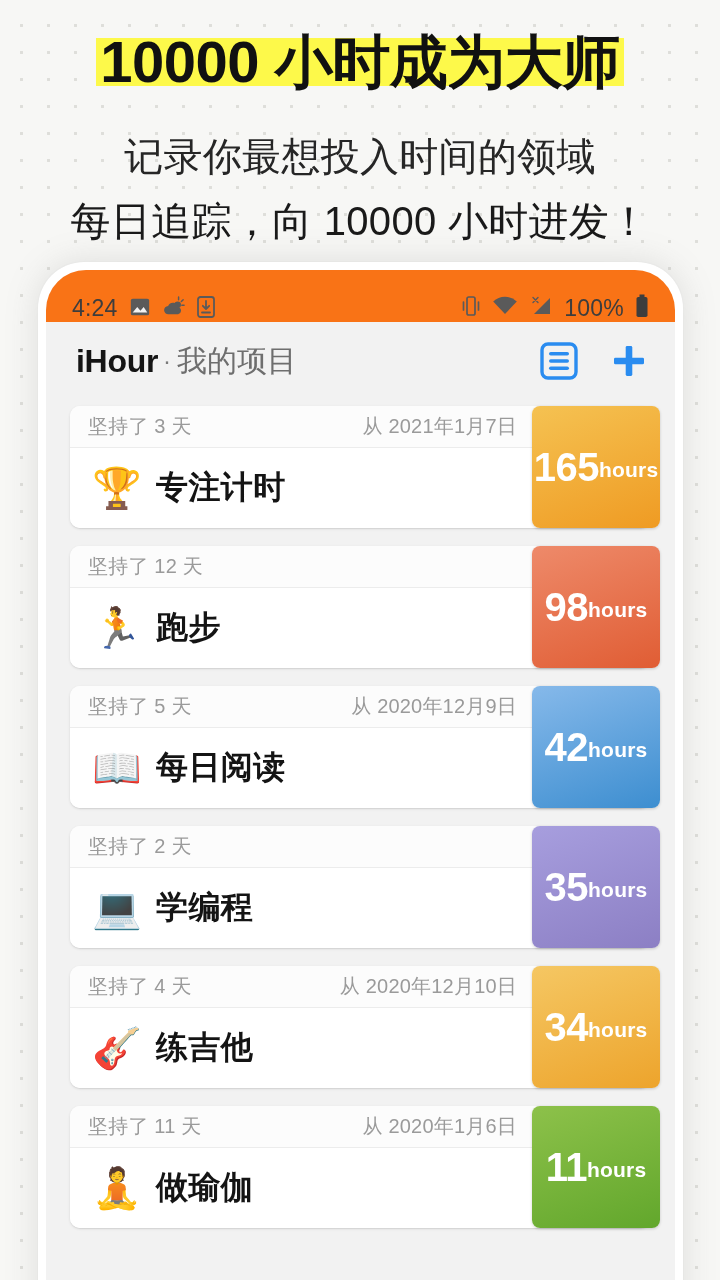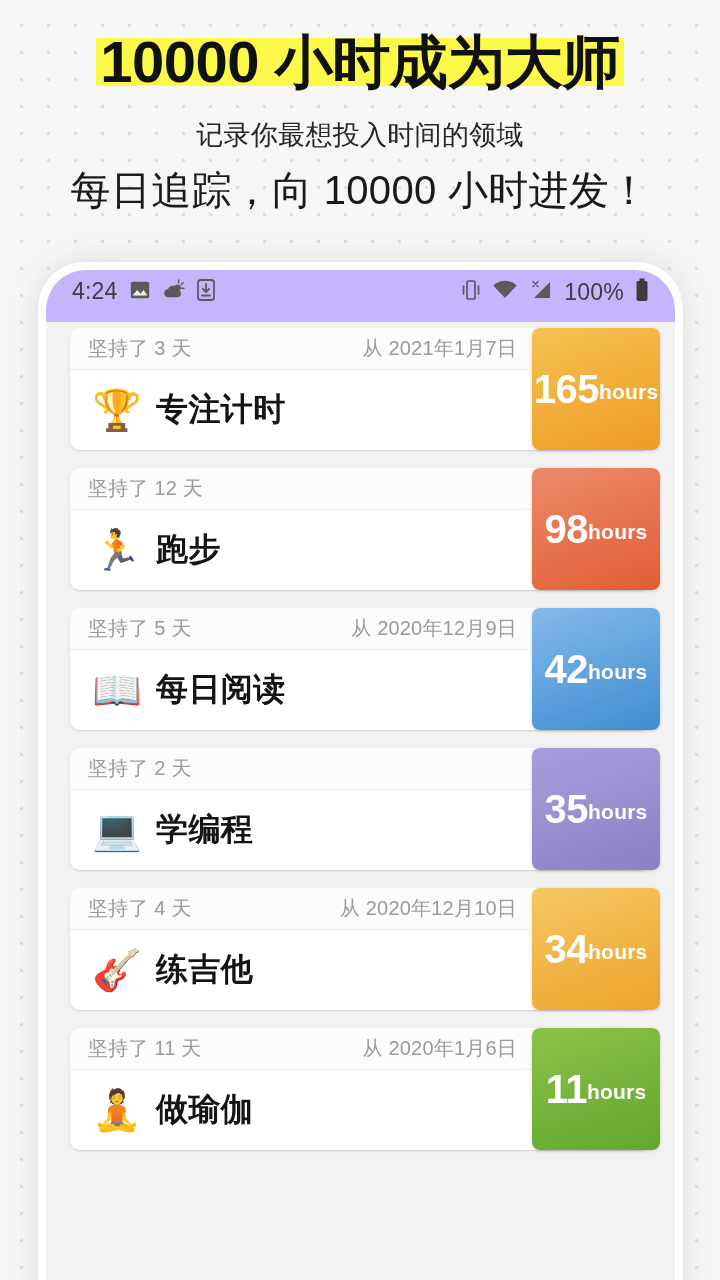--- a/index.html
+++ b/index.html
@@ -36,23 +36,23 @@
   }
   .promo-title .hl {
     background: linear-gradient(to bottom, #fdf94a 0%, #fdf94a 100%);
     background-size: 100% 74%;
     background-position: 0 52%;
     background-repeat: no-repeat;
     padding: 0 4px;
   }
 
   .promo-sub {
-    font-size: 27px;
+    font-size: 39px;
     color: #262626;
-    margin-top: 22px;
+    margin-top: 36px;
     line-height: 1.35;
     letter-spacing: 0.3px;
   }
   .promo-sub2 {
     font-size: 40px;
     color: #1a1a1a;
     margin-top: 10px;
     line-height: 1.35;
     letter-spacing: 0.3px;
   }
@@ -76,24 +76,24 @@
     background: #f2f2f2;
     border-radius: 40px 40px 0 0;
     overflow: hidden;
     position: relative;
   }
 
   
   .statusbar {
     height: 52px;
     display: flex;
-    align-items: flex-start;
+    align-items: flex-end;
     justify-content: space-between;
     padding: 8px 26px 0 26px;
-    background: #c4b5fd;
+    background: #f97316;
   }
   .sb-left, .sb-right {
     display: flex;
     align-items: center;
     gap: 11px;
   }
   .sb-time {
     font-size: 23px;
     color: #3d3d3d;
     font-weight: normal;
@@ -288,20 +288,45 @@
         <span class="sb-pct">100%</span>
         <span class="sb-ico">
           <svg width="14" height="24" viewBox="0 0 14 24">
               <rect x="4.5" y="0.5" width="5" height="2.5" fill="#3d3d3d"></rect>
               <rect x="1.5" y="3" width="11" height="20" rx="1.8" fill="#3d3d3d"></rect>
             </svg>
         </span>
       </div>
     </div>
 
+    <div class="appbar">
+      <span class="app-title">iHour</span>
+      <span class="app-dot">·</span>
+      <span class="app-sub">我的项目</span>
+      <span class="appbar-actions">
+        <span class="icon-btn">
+          <svg width="40" height="40" viewBox="0 0 40 40">
+            <rect x="3" y="3" width="34" height="34" rx="6" fill="none" stroke="#2a8cf0" stroke-width="3.4"></rect>
+            <g fill="#2a8cf0">
+                <rect x="10" y="11" width="20" height="3.6" rx="1.8"></rect>
+                <rect x="10" y="18.2" width="20" height="3.6" rx="1.8"></rect>
+                <rect x="10" y="25.4" width="20" height="3.6" rx="1.8"></rect>
+              </g>
+          </svg>
+        </span>
+        <span class="icon-btn">
+          <svg width="40" height="40" viewBox="0 0 40 40">
+              <g fill="#2a8cf0">
+                <rect x="16.7" y="5" width="6.6" height="30" rx="1.4"></rect>
+                <rect x="5" y="16.7" width="30" height="6.6" rx="1.4"></rect>
+              </g>
+            </svg>
+        </span>
+      </span>
+    </div>
 
     <div class="list" id="project-list">
         <div class="card">
           <div class="card-top">
             <span class="streak">坚持了 3 天</span>
             <span class="since">从 2021年1月7日</span>
           </div>
           <div class="card-body">
             <span class="emoji">🏆</span>
             <span class="proj-name">专注计时</span>

